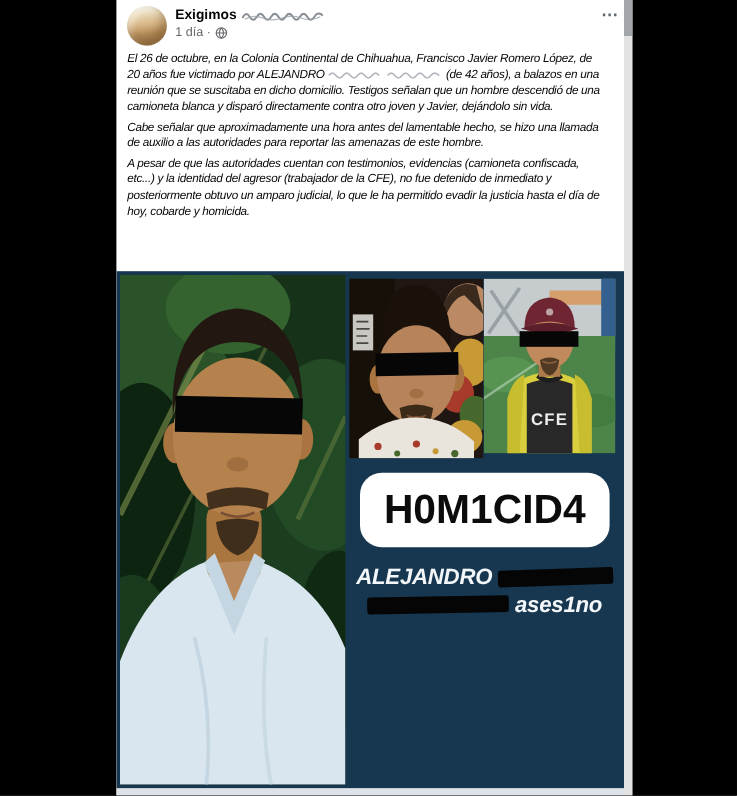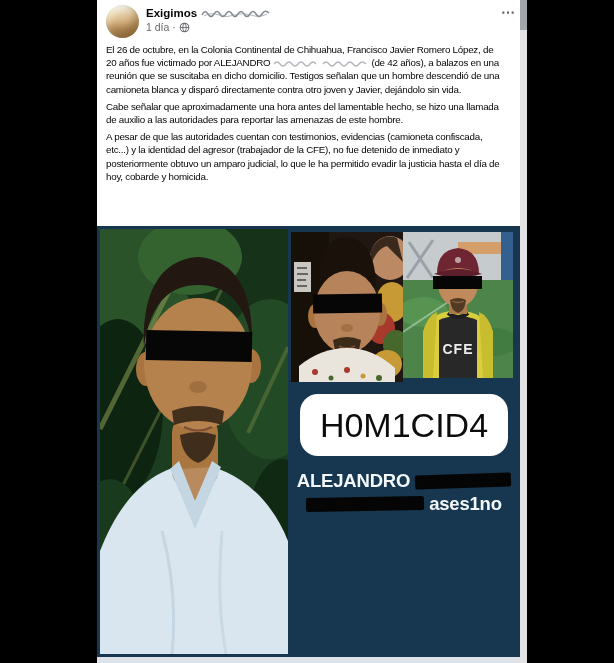--- a/index.html
+++ b/index.html
@@ -11,37 +11,37 @@
   .avatar{width:33px;height:33px;border-radius:50%;flex:0 0 33px;cursor:pointer;
     background:linear-gradient(175deg,#dfe8ee 0%,#e6d6b4 22%,#d9b98a 45%,#bb915e 68%,#9a744a 100%);
     box-shadow:inset -4px -6px 8px rgba(120,85,40,.55), inset 3px 4px 6px rgba(255,248,230,.6);}
   .hmeta{display:flex;flex-direction:column;padding-top:2px;}
   .nameline{display:flex;align-items:center;gap:4px;}
   .author{font-size:11.5px;font-weight:bold;color:#050505;cursor:pointer;}
   .metaline{display:flex;align-items:flex-end;gap:3px;margin-top:2px;font-size:10.5px;color:#65676b;}
   .more{position:absolute;right:11px;top:4px;color:#606770;font-size:14px;font-weight:bold;letter-spacing:1px;cursor:pointer;}
   
   .text-area{height:186px;overflow:hidden;padding:3px 24px 0 9px;font-size:9.8px;line-height:13.2px;
-    letter-spacing:-0.25px;color:#050505;}
+    letter-spacing:-0.25px;color:#050505;font-style:italic;}
   .text-area p{margin:0 0 4px 0;}
   .scribble{vertical-align:-1px;}
   
   .collage{position:absolute;top:226px;left:0;width:423px;height:431px;background:#16374f;
     box-sizing:border-box;padding:3px;display:flex;gap:3px;}
   .col-left{width:188px;height:425px;flex:0 0 188px;overflow:hidden;cursor:pointer;}
   .col-right{flex:1;display:flex;flex-direction:column;}
   .row-photos{display:flex;gap:0;padding-top:3px;}
   .photoA{width:112px;height:150px;overflow:hidden;cursor:pointer;}
   .photoB{width:110px;height:146px;overflow:hidden;cursor:pointer;}
   .graphic{flex:1;text-align:center;}
   .card{width:208px;height:62px;margin:12px auto 0;background:#fff;border-radius:18px;
     display:flex;align-items:center;justify-content:center;}
-  .headline{font-size:34px;font-weight:400;color:#0c0c0c;letter-spacing:0;}
+  .headline{font-size:34px;font-weight:700;color:#0c0c0c;letter-spacing:0;}
   .caption{margin-top:13px;color:#f4f7f9;font-weight:bold;font-size:18.5px;line-height:23px;
-    letter-spacing:-0.2px;}
+    letter-spacing:-0.2px;font-style:italic;}
   .cap-rest{white-space:pre-line;}
   .redact-bar{display:inline-block;background:#050505;height:14px;border-radius:2px;
     vertical-align:-1px;}
   .bar-a{width:96px;transform:rotate(-2deg);}
   .bar-b{width:118px;transform:rotate(-1deg);}
   
   .action-strip{position:absolute;top:657px;left:0;width:423px;height:6px;background:#dde2e8;}
   .scrollbar{position:absolute;right:0;top:0;width:7px;height:663px;background:#e3e3e3;cursor:pointer;}
   .thumb{width:7px;height:30px;background:#a2a5aa;}
   svg{display:block;}

